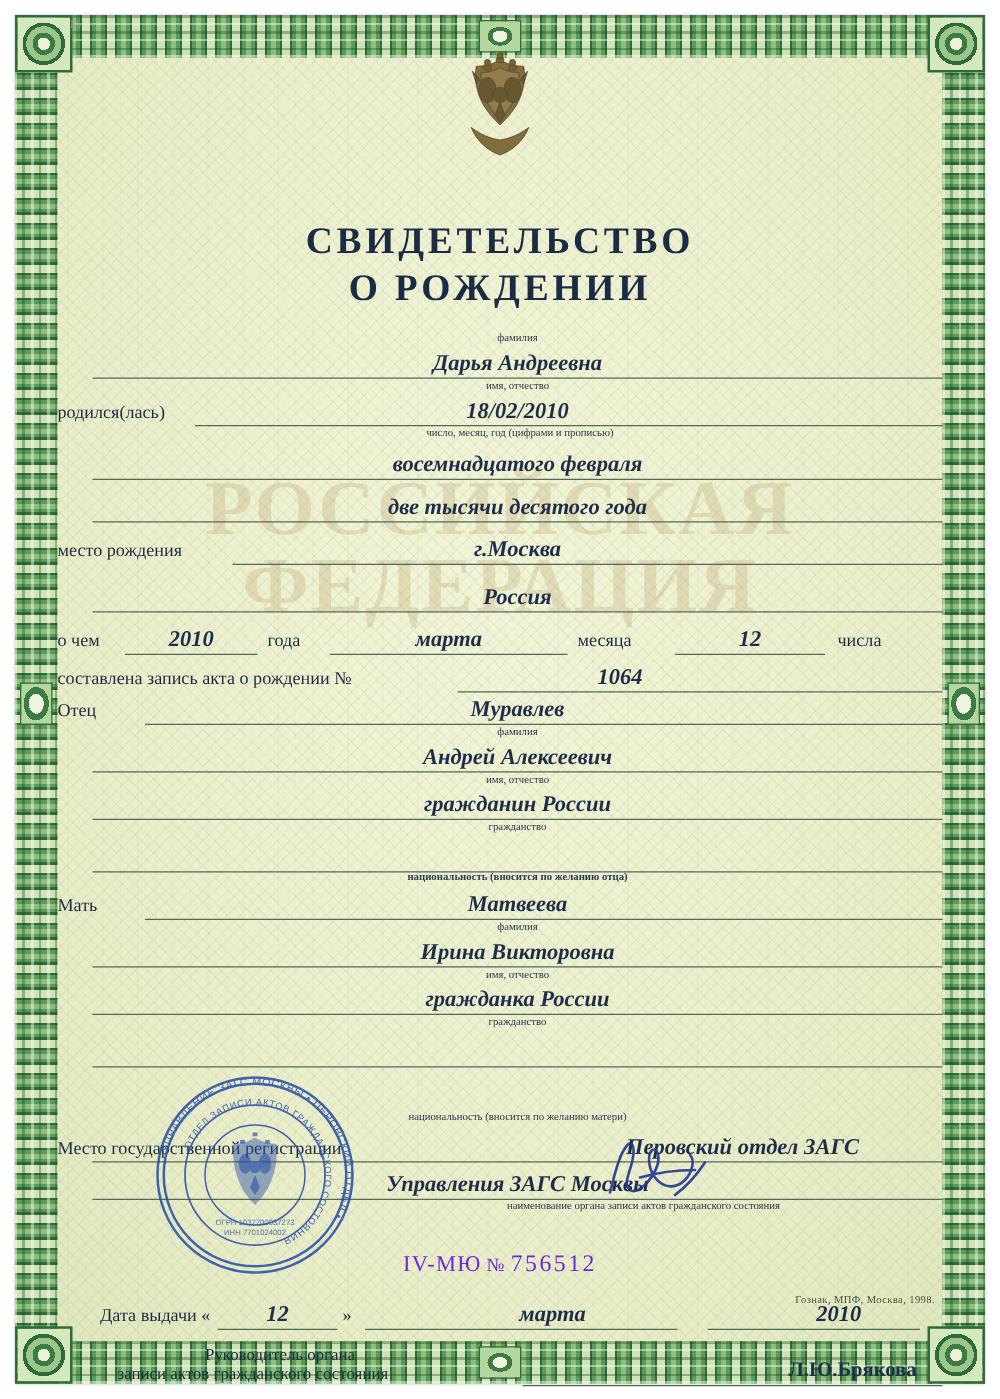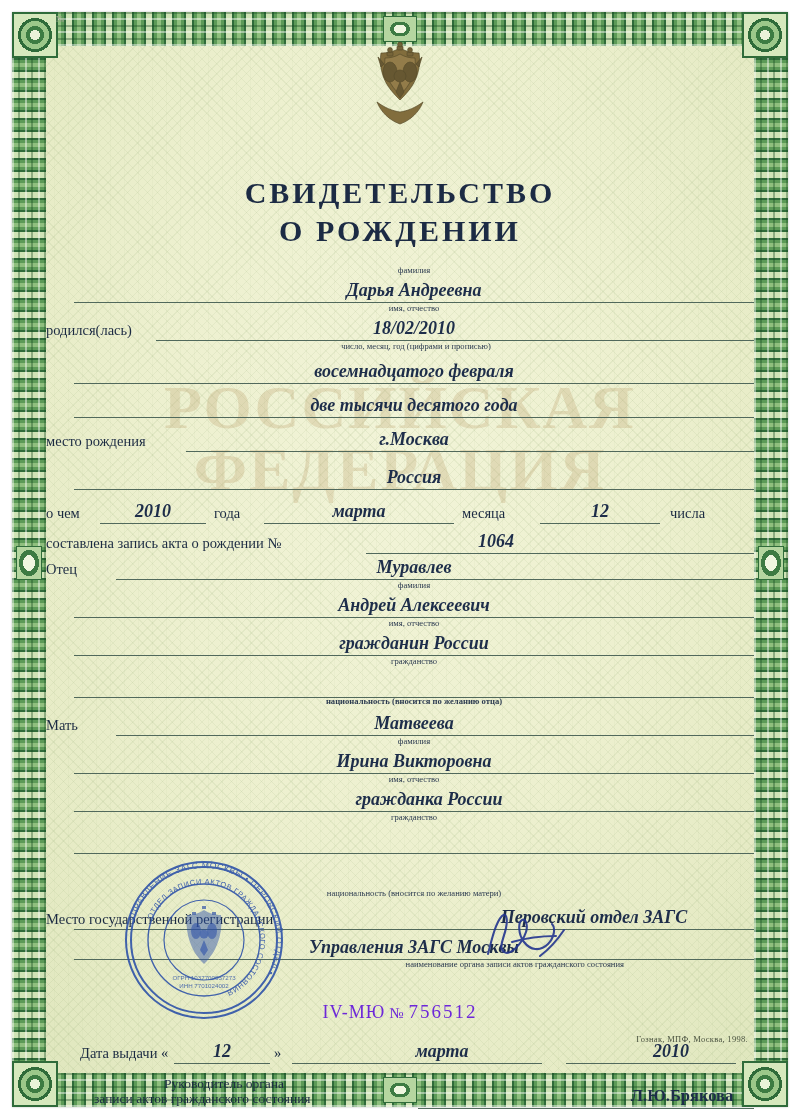--- a/index.html
+++ b/index.html
@@ -425,21 +425,21 @@
       <div class="row" style="height:26px;">
         <div class="line" style="left:28px; width:680px;"></div>
         <div class="val" style="left:208px; width:320px;">Ирина Викторовна</div>
       </div>
       <div style="position:relative;height:12px;">
         <div class="hint" style="left:228px; width:280px; top:-3px;">имя, отчество</div>
       </div>
 
       <div class="row" style="height:26px;">
         <div class="line" style="left:28px; width:680px;"></div>
-        <div class="val" style="left:223px; width:320px;">гражданка России</div>
+        <div class="val" style="left:208px; width:320px;">гражданка России</div>
       </div>
       <div style="position:relative;height:14px;">
         <div class="hint" style="left:228px; width:280px; top:-3px;">гражданство</div>
       </div>
 
       <div class="row" style="height:28px;">
         <div class="line" style="left:28px; width:680px;"></div>
       </div>
       <div style="position:relative;height:14px;margin-top:36px;">
         <div class="hint" style="left:178px; width:380px; top:-5px;">национальность (вносится по желанию матери)</div>

